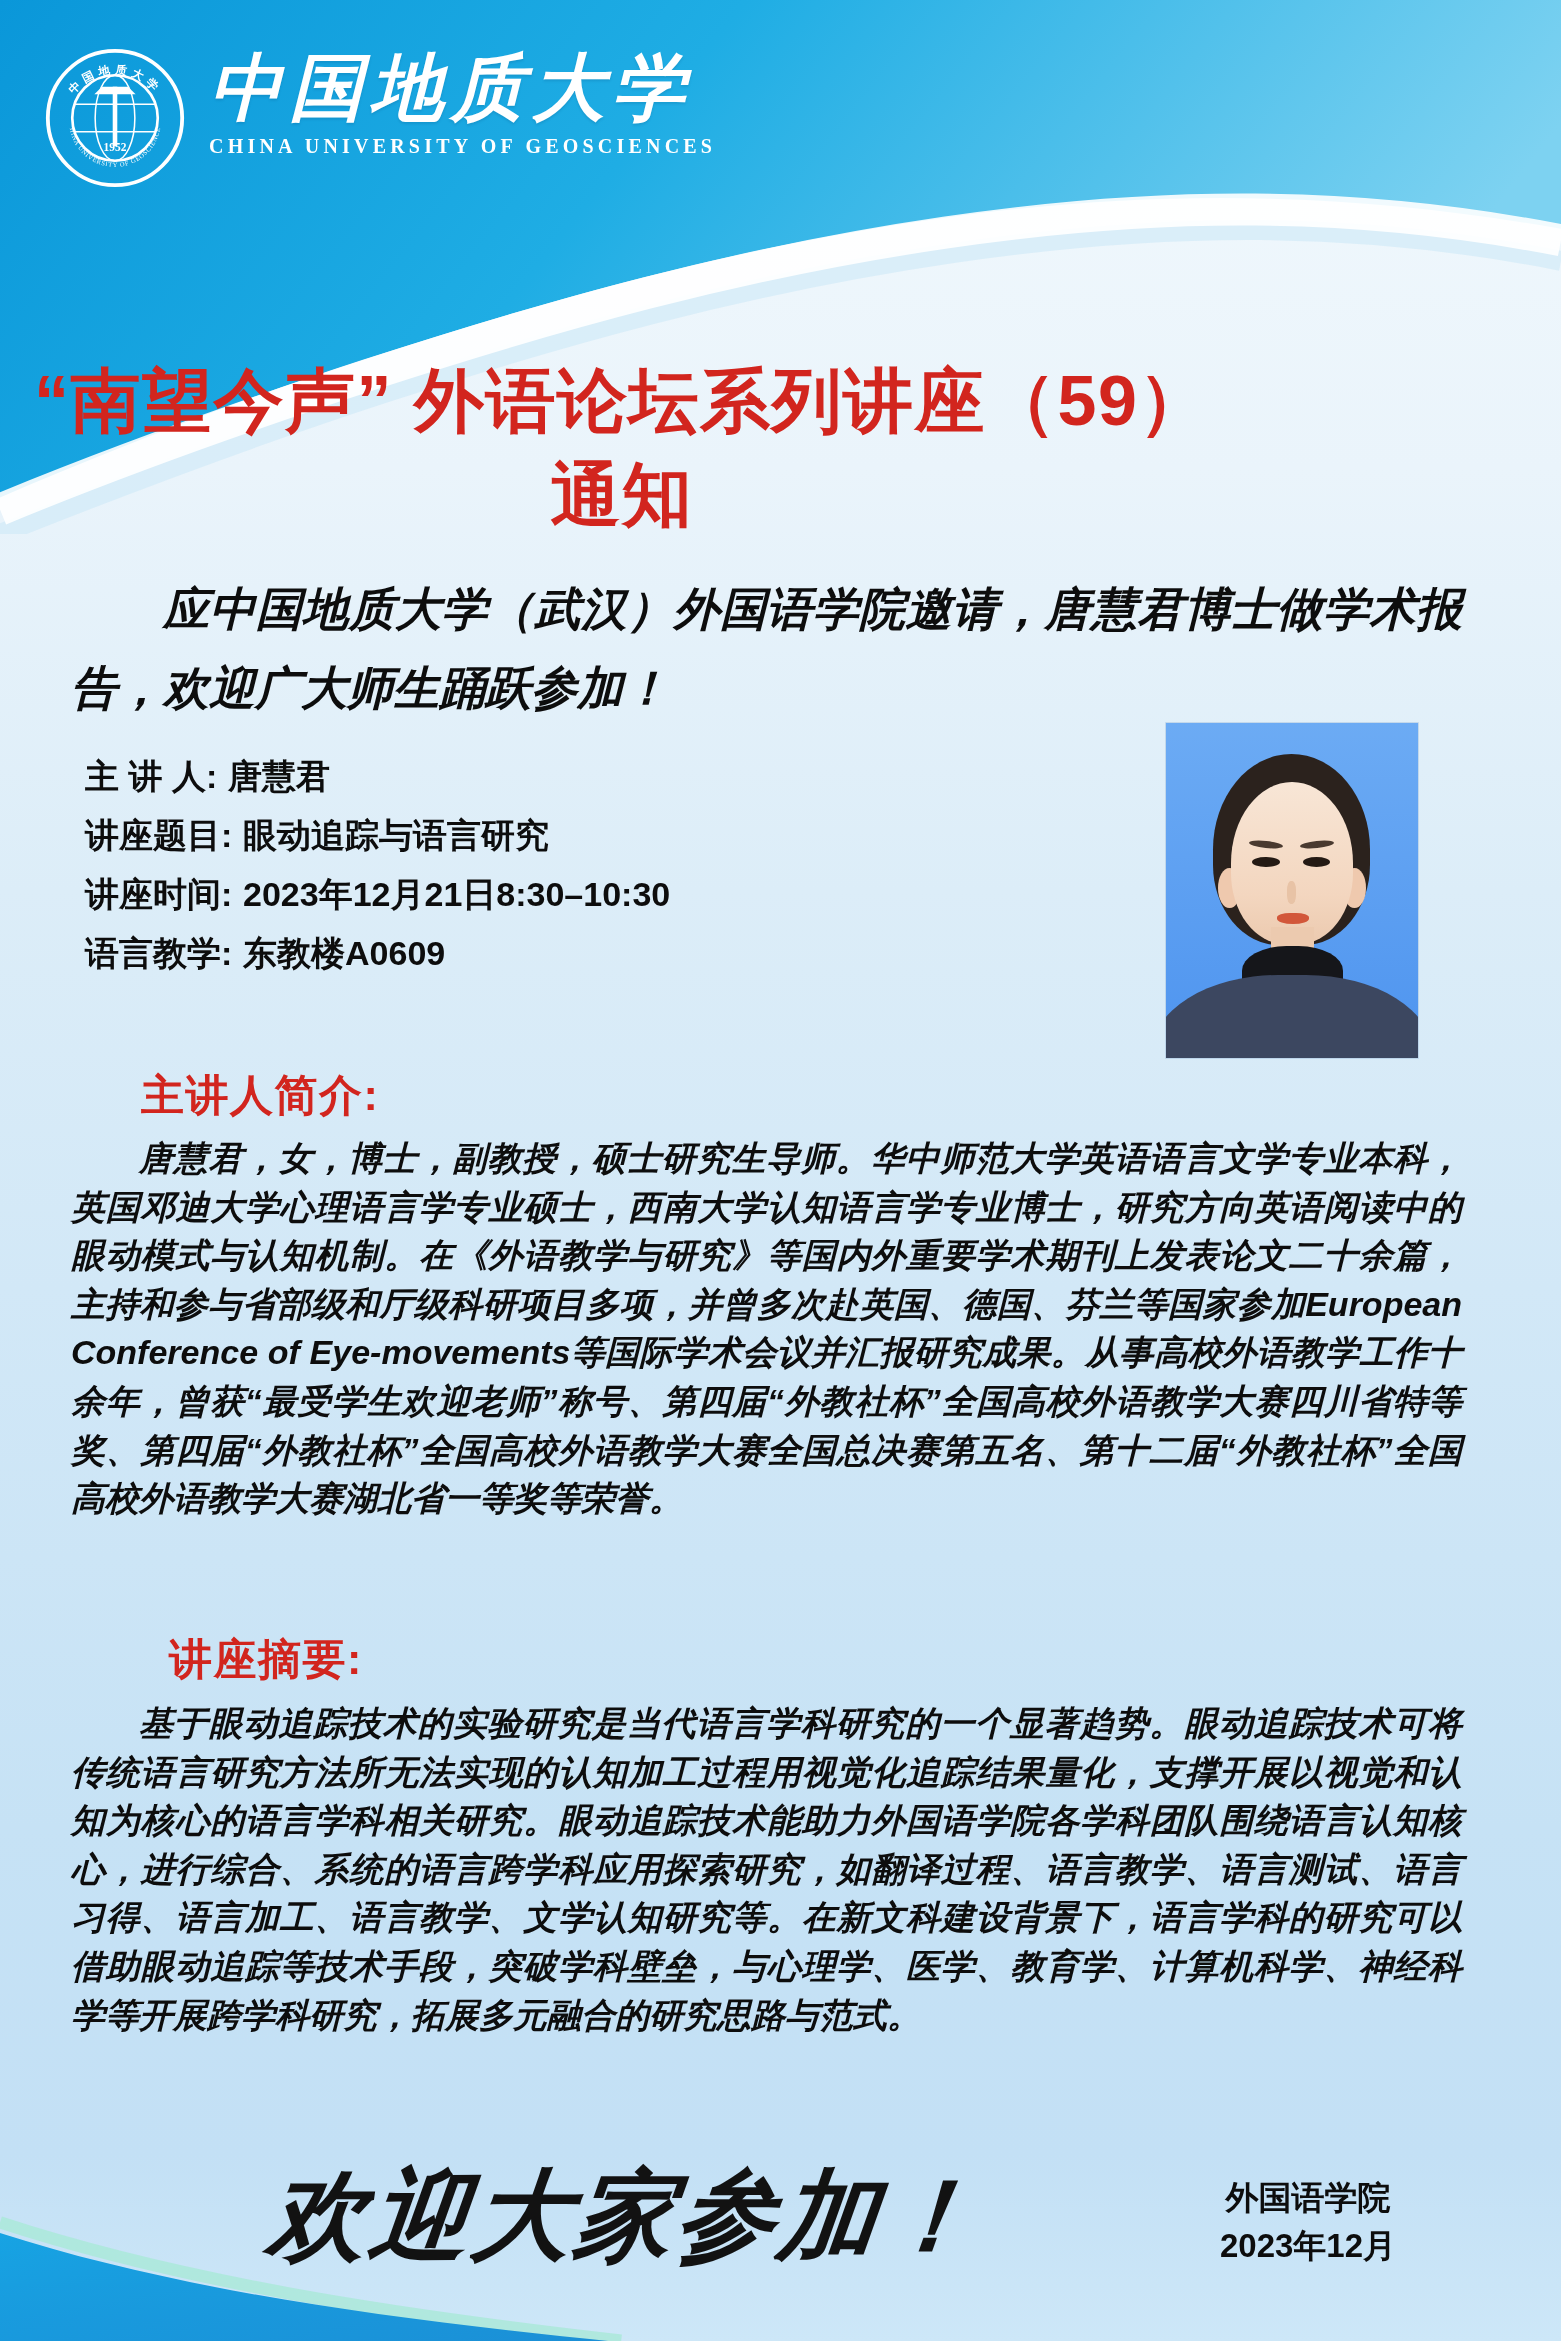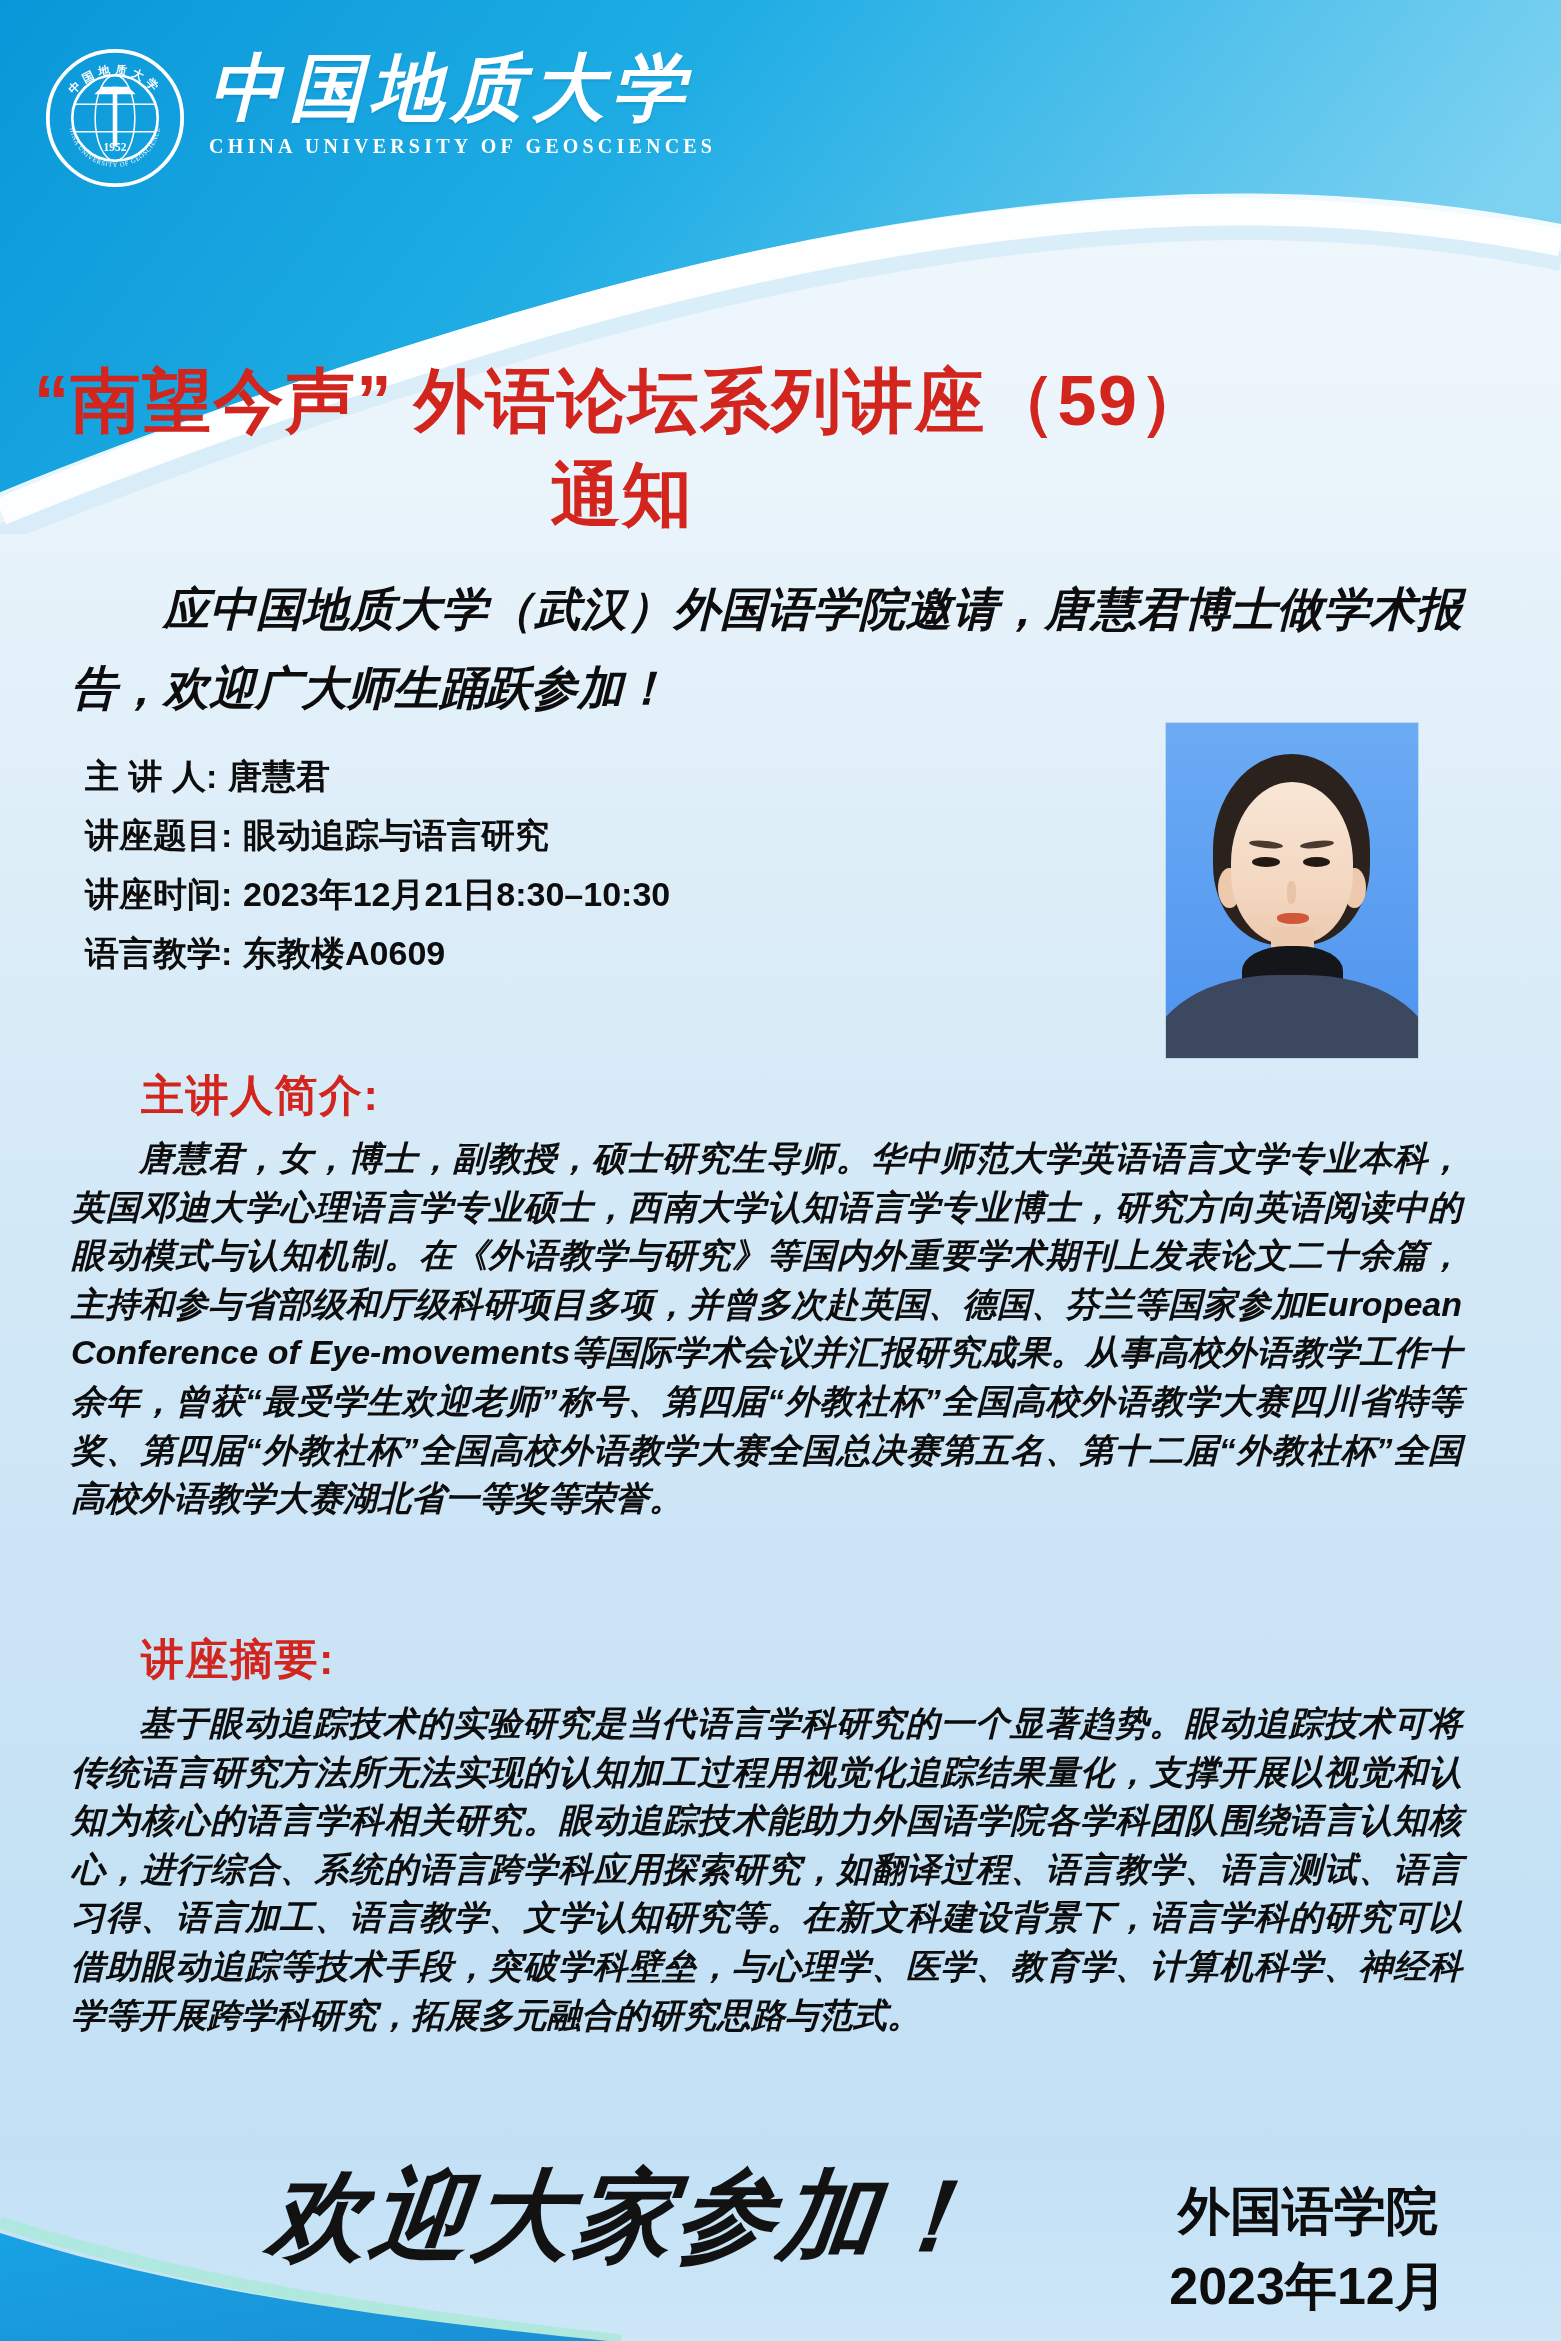--- a/index.html
+++ b/index.html
@@ -50,21 +50,21 @@
     font-size:34px;font-weight:bold;line-height:1.74;}
   .info-line{white-space:nowrap;}
   .info-label{margin-right:10.7px;}
 
   
   .sec-heading{
     position:absolute;left:141px;z-index:3;
     color:#d2251e;font-size:43px;font-weight:900;letter-spacing:1.5px;
   }
   #bio-heading{top:1067px;}
-  #abs-heading{top:1631px;}
+  #abs-heading{top:1631px;margin-left:28px;}
 
   
   .photo{
     position:absolute;left:1166px;top:723px;width:252px;height:335px;z-index:3;
     background:linear-gradient(180deg,#6cabf4 0%,#4e94ef 100%);
     overflow:hidden;box-shadow:0 0 0 0.8px rgba(120,160,200,.35);
   }
   .photo *{position:absolute;}
   .p-hair{left:47px;top:30.5px;width:157px;height:191px;background:#2b221d;border-radius:50% 50% 42% 42%;}
   .p-ear-l,.p-ear-r{top:145px;width:23px;height:40px;background:#efc9ae;border-radius:50%;}
@@ -84,21 +84,21 @@
 
   
   .welcome{
     position:absolute;left:233px;top:2151px;width:785px;z-index:3;text-align:center;
     font-family:"DejaVu Serif","Liberation Serif",serif;
     font-size:99px;font-weight:bold;font-style:italic;
     transform:skewX(-6deg);letter-spacing:3px;color:#121212;
   }
   .org-block{
     position:absolute;left:1142px;top:2174px;width:332px;z-index:3;text-align:center;
-    font-size:52px;font-weight:bold;line-height:1.45;
+    font-size:33px;font-weight:bold;line-height:1.45;
   }
 </style>
 </head>
 <body>
 
 <div class="page">
 
   <svg class="bg-top" viewBox="0 0 2048 700" preserveAspectRatio="none" aria-hidden="true">
     <defs>
       <linearGradient id="gHead" x1="0" y1="0" x2="1" y2="0.25">

